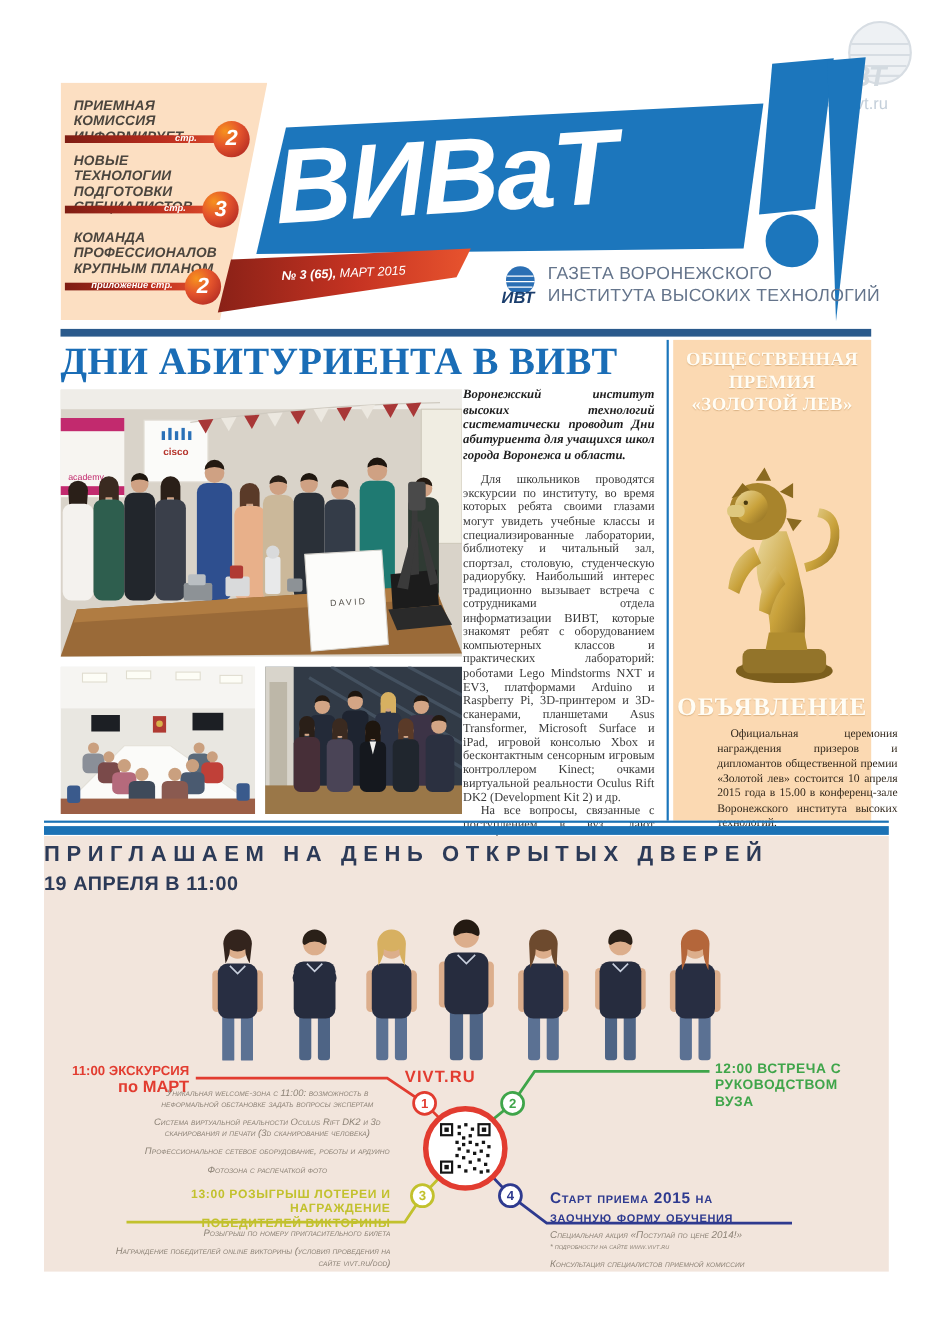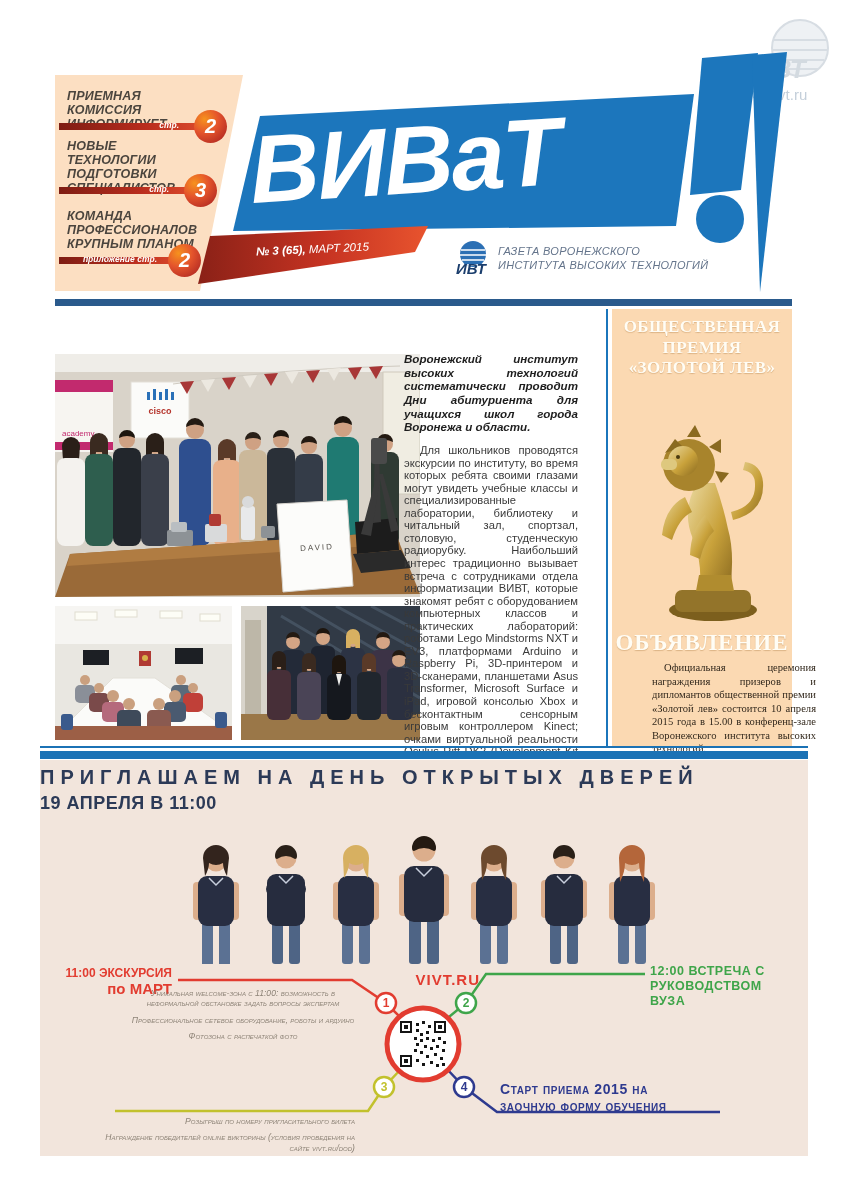--- a/index.html
+++ b/index.html
@@ -15,26 +15,26 @@
   .teaser-bar .pg{position:absolute;right:38px;top:-3px;font-style:italic;font-weight:bold;
     font-size:8.5px;color:#fff;white-space:nowrap;}
   .teaser-num{position:absolute;right:-10px;top:-13px;width:33px;height:33px;border-radius:50%;
     background:radial-gradient(circle at 32% 28%,#f6921e 0%,#e4542c 42%,#a31d20 100%);
     color:#fff;font-weight:bold;font-style:italic;font-size:20px;text-align:center;line-height:33px;}
   
   .issue-line{left:256px;top:243px;transform:rotate(-2.5deg);color:#fff;font-size:11.5px;
     font-style:italic;white-space:nowrap;}
   .issue-line .no{font-weight:bold;}
   .publisher{left:454px;top:240px;display:flex;align-items:center;gap:8px;}
-  .publisher .lines{font-size:11px;line-height:1.25;color:#64748b;letter-spacing:.3px;font-style:italic;}
+  .publisher .lines{font-size:16px;line-height:1.25;color:#64748b;letter-spacing:.3px;}
   
   .headline-bar{left:55px;top:299px;width:737px;height:7px;background:#2a5a8c;}
   .headline{left:55px;top:309px;width:560px;font-family:"Liberation Serif",serif;
     font-weight:bold;font-size:35px;color:#1a6db6;letter-spacing:.5px;white-space:nowrap;}
-  .article{left:404px;top:352px;width:174px;font-family:Liberation Sans, sans-serif;color:#3a3a3a;}
+  .article{left:421px;top:352px;width:174px;font-family:Liberation Serif, serif;color:#3a3a3a;}
   .article .lead{font-weight:bold;font-style:italic;font-size:11.6px;line-height:1.18;
     text-align:justify;color:#1e1e1e;margin:0 0 10px 0;}
   .article p.body{font-size:11.2px;line-height:1.12;text-align:justify;margin:0;text-indent:16px;}
   .vline{left:606px;top:309px;width:2px;height:437px;background:#1b75bb;}
   
   .sidebar{left:612px;top:309px;width:180px;height:437px;background:#fbd9b2;}
   .award-title{left:612px;top:317px;width:180px;text-align:center;color:#fffdf5;
     font-family:"Liberation Serif",serif;font-weight:bold;font-size:17px;line-height:1.22;
     letter-spacing:.4px;text-shadow:0 1px 1px rgba(160,110,50,.35);}
   .announce-title{left:612px;top:630px;width:180px;text-align:center;color:#fffdf5;
@@ -44,21 +44,21 @@
     font-size:10.6px;line-height:1.28;text-align:justify;color:#33291d;text-indent:12px;margin-left:32px;}
   
   .div-thin{left:40px;top:746px;width:768px;height:2px;background:#1b72b5;}
   .div-thick{left:40px;top:751px;width:768px;height:8px;background:#1b72b5;}
   
   .poster-bg{left:40px;top:760px;width:768px;height:396px;background:#f2e5dc;}
   .poster-title{left:40px;top:766px;width:768px;color:#2c3a57;
     font-weight:800;font-size:20px;letter-spacing:6px;}
   .poster-subtitle{left:40px;top:793px;width:768px;text-align:left;color:#2c3a57;
     font-weight:800;font-size:18px;letter-spacing:.5px;}
-  .vivt-site{left:368px;top:971px;width:112px;text-align:right;color:#e23c30;
+  .vivt-site{left:368px;top:971px;width:112px;text-align:left;color:#e23c30;
     font-weight:800;font-size:15px;letter-spacing:1px;}
   .ig-h{font-weight:bold;line-height:1.18;}
   .s1h{left:42px;top:966px;width:130px;text-align:right;color:#e23c30;}
   .s1h .l1{font-size:12px;} .s1h .l2{font-size:15px;}
   .s2h{left:650px;top:964px;width:148px;text-align:left;color:#3fa54a;}
   .s2h .l1,.s2h .l2{font-size:12.5px;letter-spacing:.5px;}
   .s3h{left:100px;top:1080px;width:255px;text-align:right;color:#c2c12d;}
   .s3h .l1,.s3h .l2{font-size:11px;letter-spacing:.6px;}
   .s4h{left:500px;top:1081px;width:250px;text-align:left;color:#2e3a8f;font-variant:small-caps;}
   .s4h .l1,.s4h .l2{font-size:14px;letter-spacing:.6px;}
@@ -136,20 +136,21 @@
       </g>
       <text x="2" y="34" font-size="15" font-weight="bold" font-style="italic" fill="#1b3e6d">ИВТ</text>
     </svg>
     <div class="lines">
       <div>ГАЗЕТА ВОРОНЕЖСКОГО</div>
       <div>ИНСТИТУТА ВЫСОКИХ ТЕХНОЛОГИЙ</div>
     </div>
   </div>
 
   <div class="abs headline-bar"></div>
+  <div class="abs headline">ДНИ АБИТУРИЕНТА В ВИВТ</div>
 
   <svg class="abs" style="left:55px;top:354px;width:365px;height:243px" viewBox="0 0 365 243">
     <rect width="365" height="243" fill="#d9d3c9"></rect>
     <rect width="365" height="18" fill="#efede8"></rect>
     <rect x="328" y="18" width="37" height="122" fill="#f0ede2" stroke="#cfcabc"></rect>
 
     <rect x="0" y="26" width="58" height="72" fill="#f7f5f1"></rect>
     <rect x="0" y="26" width="58" height="12" fill="#c22a6e"></rect>
     <rect x="0" y="88" width="58" height="8" fill="#c22a6e"></rect>
     <text x="7" y="82" font-size="8" fill="#c22a6e">academy</text>
@@ -533,32 +534,42 @@
       <text x="424" y="129" fill="#2e3a8f">4</text>
     </g>
   </svg>
 
   <div class="abs ig-h s1h">
     <div class="l1">11:00 ЭКСКУРСИЯ</div>
     <div class="l2">по МАРТ</div>
   </div>
   <div class="ig-items it1">
     <p>Уникальная welcome-зона с 11:00: возможность в неформальной обстановке задать вопросы экспертам</p>
+    <p>Система виртуальной реальности Oculus Rift DK2 и 3d сканирования и печати (3d сканирование человека)</p>
     <p>Профессиональное сетевое оборудование, роботы и ардуино</p>
     <p>Фотозона с распечаткой фото</p>
   </div>
 
   <div class="abs ig-h s2h">
     <div class="l1">12:00 ВСТРЕЧА С</div>
     <div class="l2">РУКОВОДСТВОМ ВУЗА</div>
   </div>
 
+  <div class="abs ig-h s3h">
+    <div class="l1">13:00 РОЗЫГРЫШ ЛОТЕРЕИ И НАГРАЖДЕНИЕ</div>
+    <div class="l2">ПОБЕДИТЕЛЕЙ ВИКТОРИНЫ</div>
+  </div>
   <div class="ig-items it3">
     <p>Розыгрыш по номеру пригласительного билета</p>
     <p>Награждение победителей online викторины (условия проведения на сайте vivt.ru/dod)</p>
   </div>
 
   <div class="abs ig-h s4h">
     <div class="l1">Старт приема 2015 на</div>
     <div class="l2">заочную форму обучения</div>
   </div>
+  <div class="ig-items it4">
+    <p>Специальная акция «Поступай по цене 2014!»</p>
+    <p class="footnote">* подробности на сайте www.vivt.ru</p>
+    <p>Консультация специалистов приемной комиссии</p>
+  </div>
 
 </div>
 
 </body></html>

